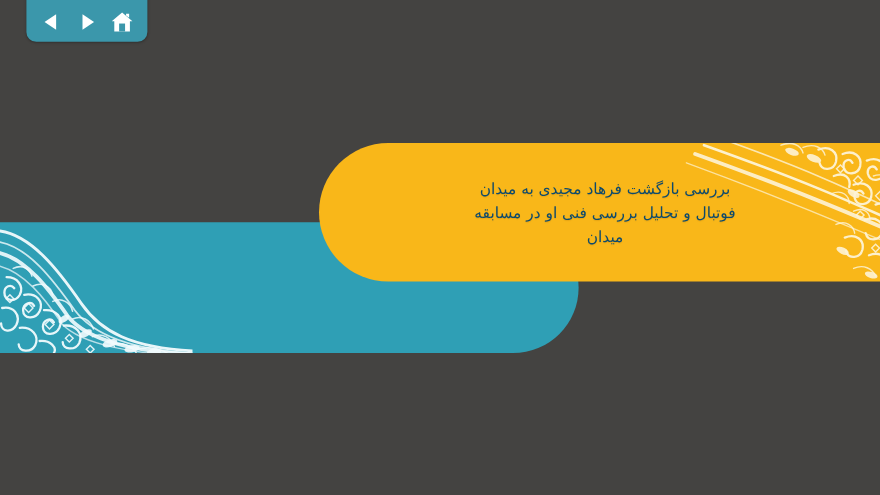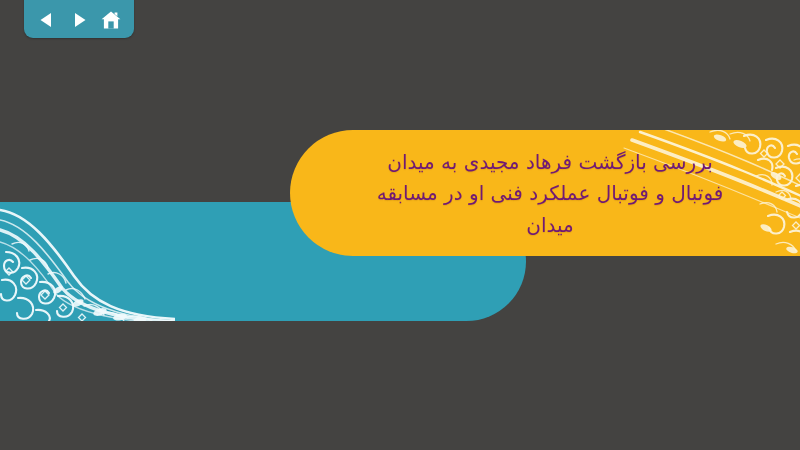--- a/index.html
+++ b/index.html
@@ -73,22 +73,22 @@
     position: absolute;
     inset: 0;
     display: flex;
     flex-direction: column;
     align-items: center;
     justify-content: center;
     z-index: 3;
     padding-top: 2px;
   }
   .title-line {
-    color: #701a75;
-    font-size: 20px;
+    color: #0c4a6e;
+    font-size: 14px;
     line-height: 1.58;
     font-weight: 400;
     text-align: center;
     direction: rtl;
     white-space: nowrap;
     letter-spacing: 0.2px;
     text-shadow: 0 1px 1px rgba(150,90,0,0.18);
   }
 
   
@@ -251,18 +251,18 @@
             <ellipse cx="196" cy="46" rx="6" ry="3" transform="rotate(30 196 46)"></ellipse>
             <ellipse cx="186" cy="98" rx="6" ry="3" transform="rotate(26 186 98)"></ellipse>
             <ellipse cx="212" cy="120" rx="6" ry="2.8" transform="rotate(18 212 120)"></ellipse>
           </g>
         </g>
       </svg>
     </div>
 
     <div id="title-text-wrap">
       <div class="title-line">بررسی بازگشت فرهاد مجیدی به میدان</div>
-      <div class="title-line">فوتبال و فوتبال عملکرد فنی او در مسابقه</div>
+      <div class="title-line">فوتبال و تحلیل بررسی فنی او در مسابقه</div>
       <div class="title-line">میدان</div>
     </div>
   </div>
 
 </div>
 
 </body></html>

